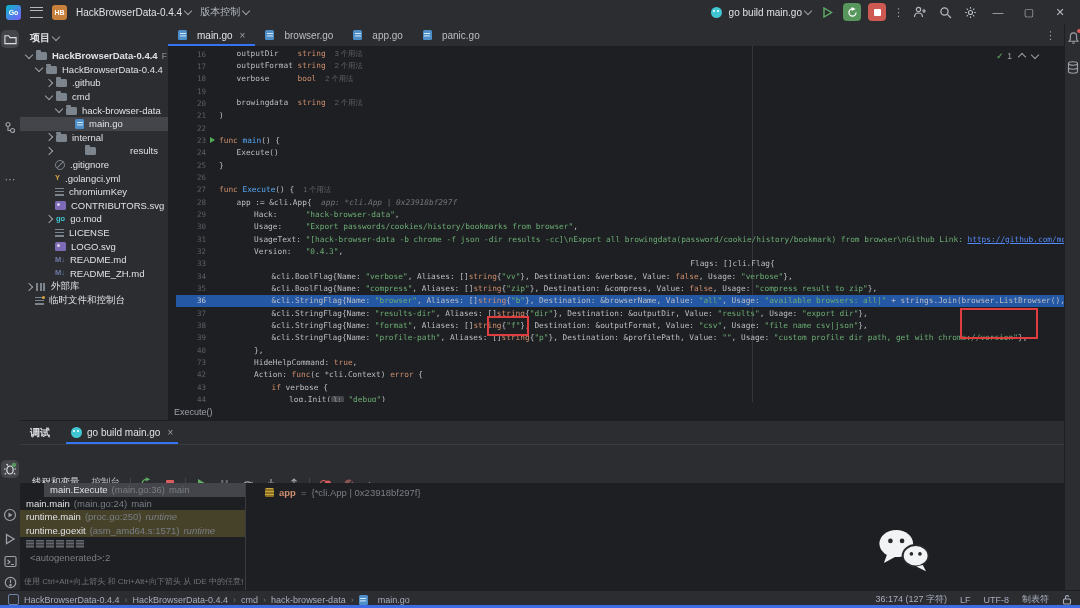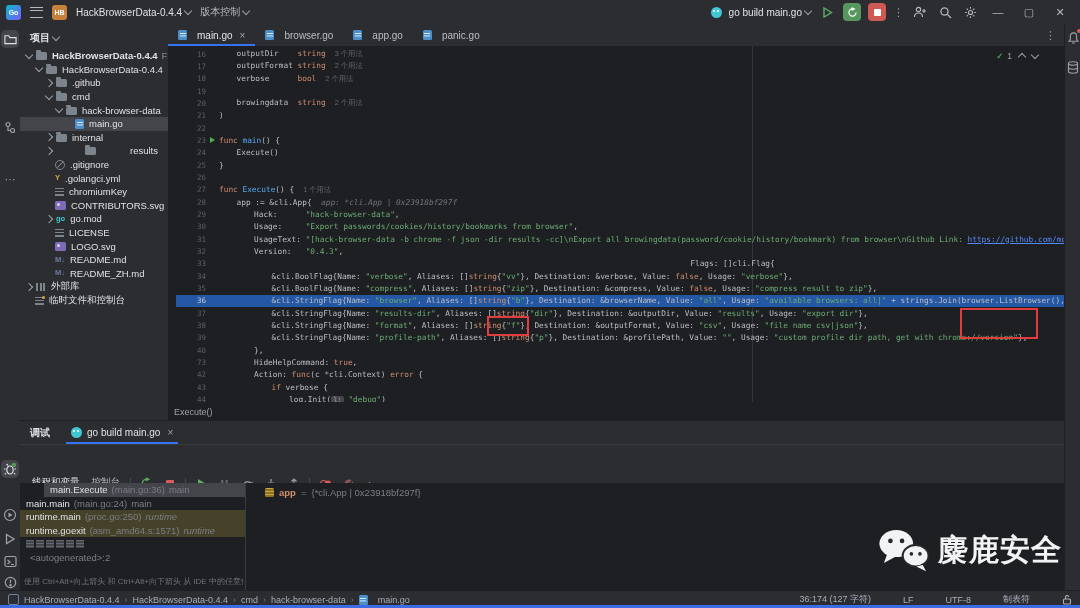--- a/index.html
+++ b/index.html
@@ -144,21 +144,21 @@
   .var-icon{width:9px;height:9px;border-radius:1.5px;
      background:repeating-linear-gradient(#caa53d 0 1.5px,#8a7222 1.5px 3px);}
   .vname{color:#cf8e6d;font-weight:bold;}
   .veq,.vval{color:#7a7e85;}
 
   
   #statusbar{left:0;top:590px;width:1080px;height:18px;background:#2b2d30;border-top:1px solid #1e1f22;
              display:flex;align-items:center;font-size:9px;color:#a8adbd;padding:0 8px;box-sizing:border-box;}
   #sb-crumbs{display:flex;align-items:center;gap:5px;}
   .sb-sep{color:#6f737a;}
-  #sb-right{margin-left:auto;display:flex;align-items:center;gap:32px;justify-content:space-between;}
+  #sb-right{margin-left:auto;display:flex;align-items:center;gap:13px;justify-content:space-between;}
   .win-icon{width:9px;height:9px;border:1.3px solid #6e82a8;border-radius:2px;}
 
   
   #watermark{left:878px;top:528px;display:flex;align-items:center;gap:8px;z-index:50;}
   #wm-text{font-size:30px;font-weight:bold;color:#f2f3f5;letter-spacing:1px;}
   #blueline{left:0;top:605px;width:1080px;height:3px;background:#3d6be5;z-index:60;}
   .bell-dot{position:absolute;top:1px;right:1px;width:4px;height:4px;border-radius:50%;background:#db5c5c;}
 </style>
 </head>
 <body>
@@ -641,16 +641,15 @@
   <svg width="52" height="44" viewBox="0 0 40 34">
     <ellipse cx="14" cy="12" rx="13" ry="10.5" fill="#f2f3f5"></ellipse>
     <polygon points="7,20 4.5,27 13,22.5" fill="#f2f3f5"></polygon>
     <circle cx="9.5" cy="10" r="1.8" fill="#26282b"></circle>
     <circle cx="18.5" cy="10" r="1.8" fill="#26282b"></circle>
     <ellipse cx="29" cy="21.5" rx="10" ry="8.3" fill="#f2f3f5" stroke="#26282b" stroke-width="1.6"></ellipse>
     <polygon points="34.5,28.5 37,33.5 29.5,29.8" fill="#f2f3f5"></polygon>
     <circle cx="25.7" cy="20" r="1.4" fill="#26282b"></circle>
     <circle cx="32.3" cy="20" r="1.4" fill="#26282b"></circle>
   </svg>
-  <span id="wm-text">麋鹿安全</span>
 </div>
 
 <div class="abs" id="blueline"></div>
 
 </body></html>

